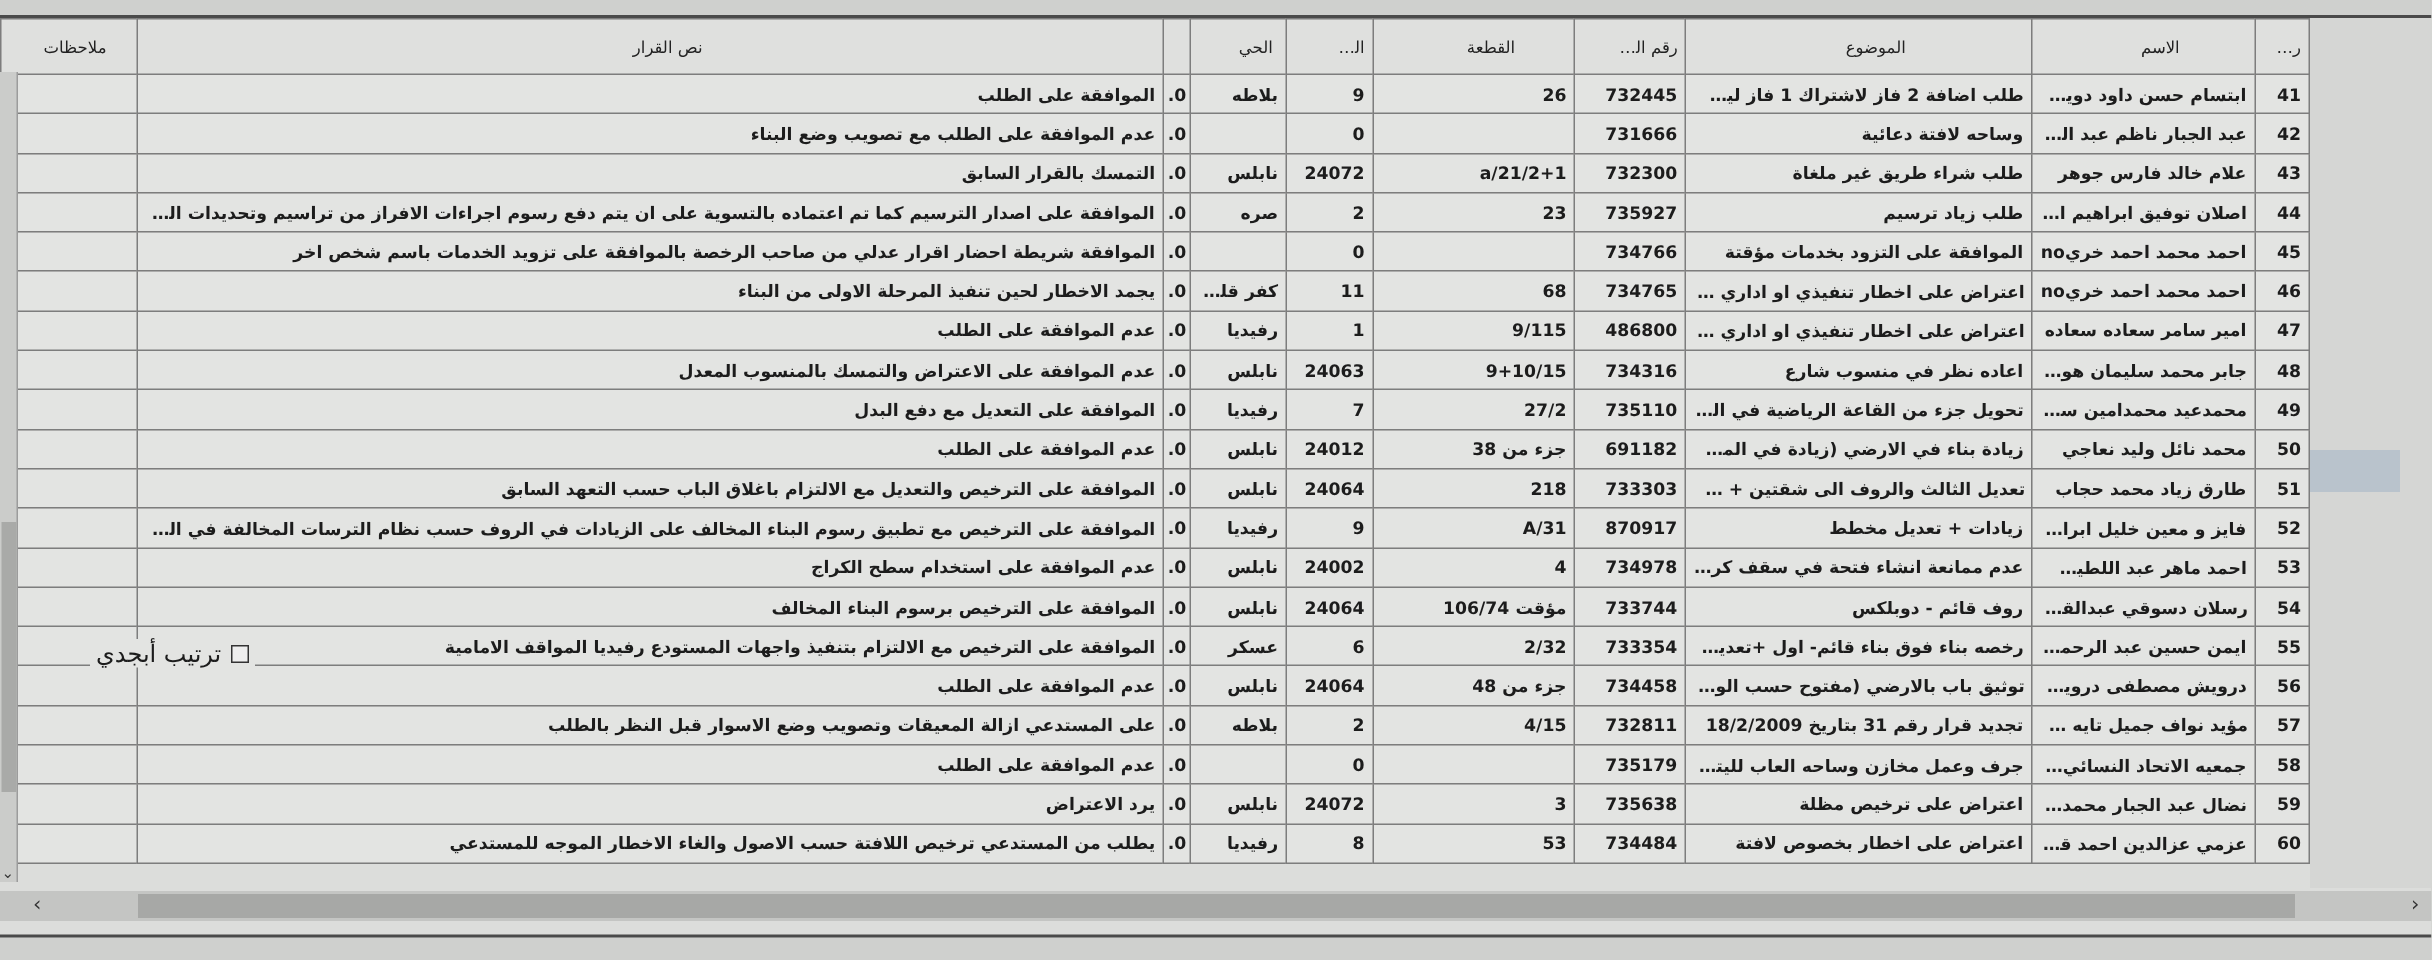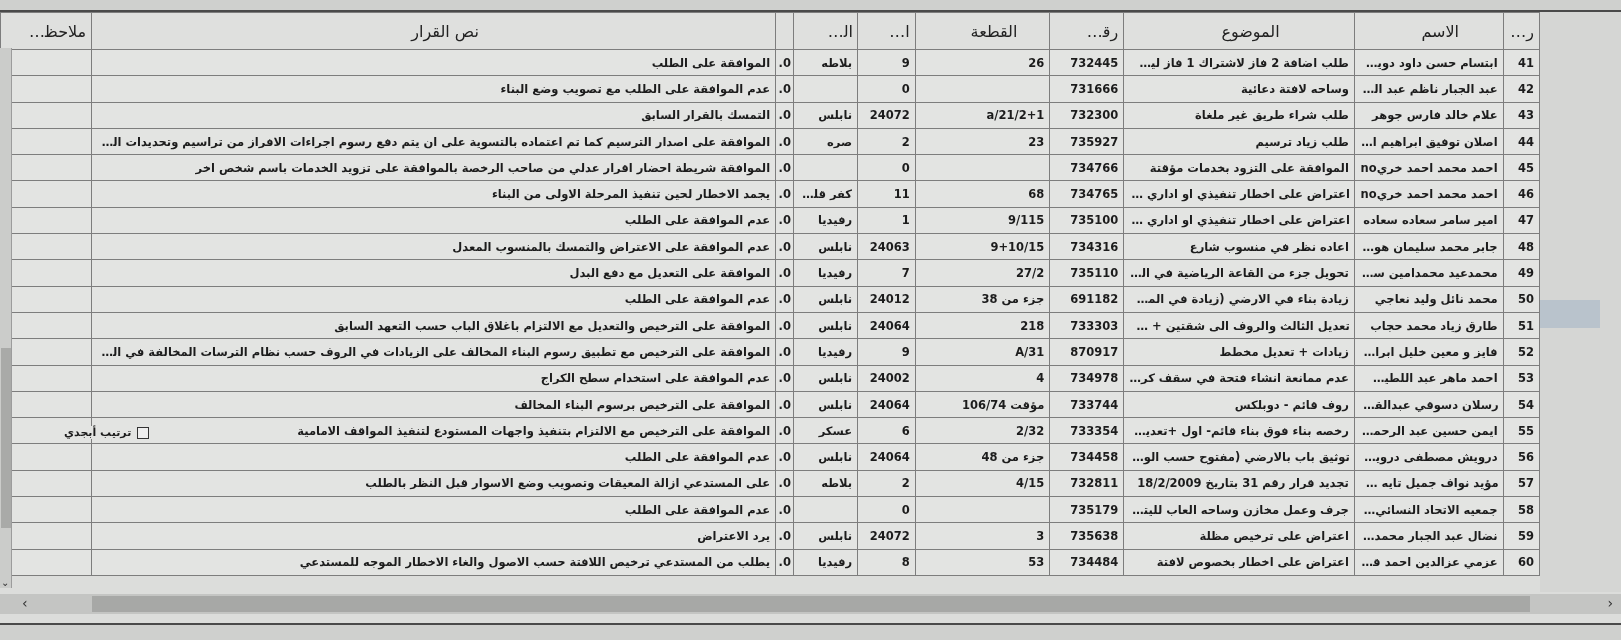--- a/index.html
+++ b/index.html
@@ -2,37 +2,37 @@
 <html><head>
   <meta charset="utf-8">
   <style>
     * { box-sizing: border-box; margin: 0; padding: 0; }
     html, body { width: 1621px; height: 640px; overflow: hidden; background: #cfd0ce; }
     body { font-family: "DejaVu Sans", sans-serif; color: #1c1c1c; position: relative; }
     .frame { position: absolute; left: 0; top: 10px; width: 1621px; height: 615px; background: #dcdddb; border-top: 2px solid #4a4a4a; border-bottom: 2px solid #4a4a4a; }
     .grid { position: absolute; left: 0; top: 0; width: 1540px; height: 580px; direction: rtl; }
     table { border-collapse: collapse; table-layout: fixed; width: 1540px; direction: rtl; }
     th, td { border: 1px solid #7d7d7d; border-left-width: 1px; font-size: 11.5px; height: 26.3px; overflow: hidden; white-space: nowrap; text-overflow: ellipsis; padding: 0 5px; }
-    th { height: 37px; font-weight: normal; background: #dfe0de; color: #222; font-size: 16px; line-height: 13px; padding-left: 28px; }
+    th { height: 37px; font-weight: normal; background: #dfe0de; color: #222; font-size: 11px; line-height: 13px; padding-left: 28px; }
     td { background: #e3e4e2; text-align: right; font-weight: bold; }
     td.num { text-align: right; }
     td.ltr { direction: ltr; text-align: right; }
     td.dot { text-align: center; padding: 0; font-weight: bold; }
     .side-pad { position: absolute; left: 1540px; top: 0; width: 81px; height: 580px; background: #d5d6d4; }
     .side-pad .hl { position: absolute; top: 288px; left: 0; width: 60px; height: 28px; background: #b9c3cc; }
     .vscroll { position: absolute; left: 0; top: 36px; width: 12px; height: 540px; background: #cbccca; border-right: 1px solid #9c9c9c; }
     .vscroll .thumb { position: absolute; left: 1px; top: 300px; width: 10px; height: 180px; background: #a9aaa8; }
     .vscroll .arrow { position: absolute; left: 1px; bottom: 0; font-size: 10px; color: #333; }
     .hscroll { position: absolute; left: 0; top: 582px; width: 1621px; height: 20px; background: #c4c5c3; }
     .hscroll .thumb { position: absolute; left: 92px; top: 2px; width: 1438px; height: 16px; background: #a7a8a6; }
     .hscroll .arrow-l { position: absolute; left: 22px; top: 1px; font-size: 14px; color: #333; }
     .hscroll .arrow-r { position: absolute; right: 8px; top: 1px; font-size: 14px; color: #333; }
     .alpha-sort { position: absolute; left: 60px; top: 414px; display: flex; align-items: center; gap: 6px; direction: rtl; background: #e3e4e2; padding: 0 4px; }
     .alpha-sort .box { width: 12px; height: 12px; border: 1.5px solid #333; background: #eee; }
-    .alpha-sort .lbl { font-size: 11px; font-weight: bold; }
+    .alpha-sort .lbl { font-size: 16px; font-weight: normal; }
   </style>
 </head>
 <body>
 
 <div class="frame">
   <div class="grid">
     <table>
       <colgroup>
         <col style="width:36px">
         <col style="width:147px">
@@ -129,21 +129,21 @@
             <td class="ltr">11</td>
             <td>كفر قليل</td>
             <td class="dot">0.</td>
             <td>يجمد الاخطار لحين تنفيذ المرحلة الاولى من البناء</td>
             <td></td>
           </tr>
           <tr>
             <td class="num">47</td>
             <td>امير سامر سعاده سعاده</td>
             <td>اعتراض على اخطار تنفيذي او اداري او غ...</td>
-            <td class="num">735100</td>
+            <td class="num">486800</td>
             <td class="ltr">9/115</td>
             <td class="ltr">1</td>
             <td>رفيديا</td>
             <td class="dot">0.</td>
             <td>عدم الموافقة على الطلب</td>
             <td></td>
           </tr>
           <tr>
             <td class="num">48</td>
             <td>جابر محمد سليمان هواش</td>
@@ -230,21 +230,21 @@
           </tr>
           <tr>
             <td class="num">55</td>
             <td>ايمن حسين عبد الرحمن دويكات</td>
             <td>رخصه بناء فوق بناء قائم- اول +تعديل الار...</td>
             <td class="num">733354</td>
             <td class="ltr">2/32</td>
             <td class="ltr">6</td>
             <td>عسكر</td>
             <td class="dot">0.</td>
-            <td>الموافقة على الترخيص مع الالتزام بتنفيذ واجهات المستودع لتنفيذ المواقف الامامية</td>
+            <td>الموافقة على الترخيص مع الالتزام بتنفيذ واجهات المستودع رفيديا المواقف الامامية</td>
             <td></td>
           </tr>
           <tr>
             <td class="num">56</td>
             <td>درويش مصطفى درويش دوحل</td>
             <td>توثيق باب بالارضي (مفتوح حسب الواقع )</td>
             <td class="num">734458</td>
             <td class="ltr">جزء من 48</td>
             <td class="ltr">24064</td>
             <td>نابلس</td>

